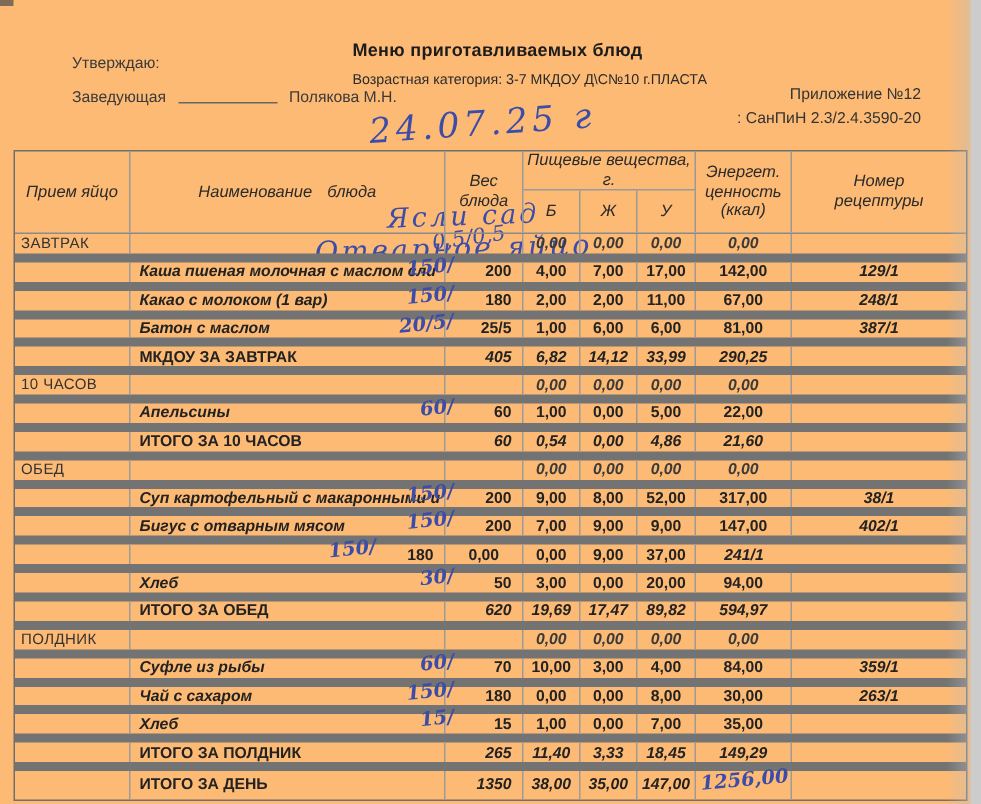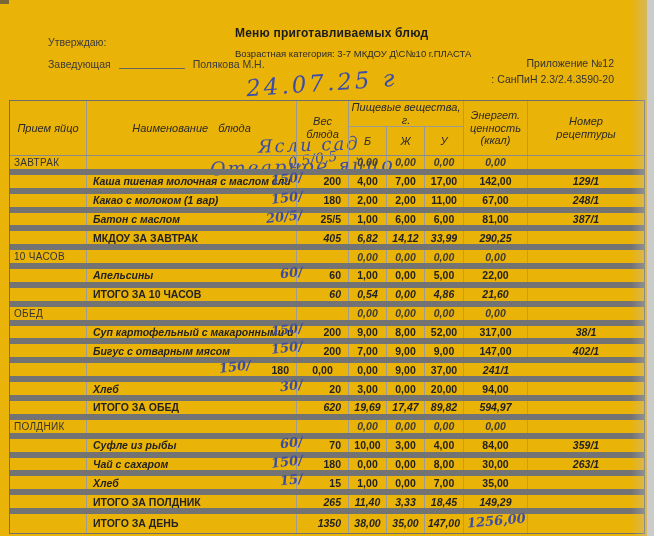--- a/index.html
+++ b/index.html
@@ -1,16 +1,16 @@
 <!DOCTYPE html>
 <html><head>
 <meta charset="utf-8">
 <style>
   html,body{margin:0;padding:0;background:#ffffff;}
-  .page{position:relative;width:654px;height:536px;background:#eab308;overflow:hidden;
+  .page{position:relative;width:654px;height:536px;background:#fdba74;overflow:hidden;
         font-family:"Liberation Sans",sans-serif;color:#2b2b2b;}
   
   .edge-fade{position:absolute;top:0;right:7px;width:16px;height:100%;
              background:linear-gradient(to right,rgba(190,190,190,0),rgba(190,190,190,0.45));}
   .edge-right{position:absolute;top:0;right:0;width:7px;height:100%;background:#cccccc;}
   .corner-mark{position:absolute;left:0;top:0;width:9px;height:4px;background:#4a4a4a;opacity:.7;}
 
   
   .approve{position:absolute;left:48px;top:36px;font-size:10.5px;color:#3a3a3a;}
   .sig-row{margin-top:10px;}
@@ -311,21 +311,21 @@
             <span class="hw hw-k"></span>
           </div>
           <div class="td c-r">241/1</div>
         </div>
 
         <div class="tr dish">
           <div class="td c-sec"></div>
           <div class="td c-name">Хлеб</div>
           <div class="td c-w">
             <span class="hw hw-w">30/</span>
-            <span>20</span>
+            <span>50</span>
           </div>
           <div class="td c-n">3,00</div>
           <div class="td c-n">0,00</div>
           <div class="td c-n">20,00</div>
           <div class="td c-n c-k">
             <span>94,00</span>
             <span class="hw hw-k"></span>
           </div>
           <div class="td c-r"></div>
         </div>

